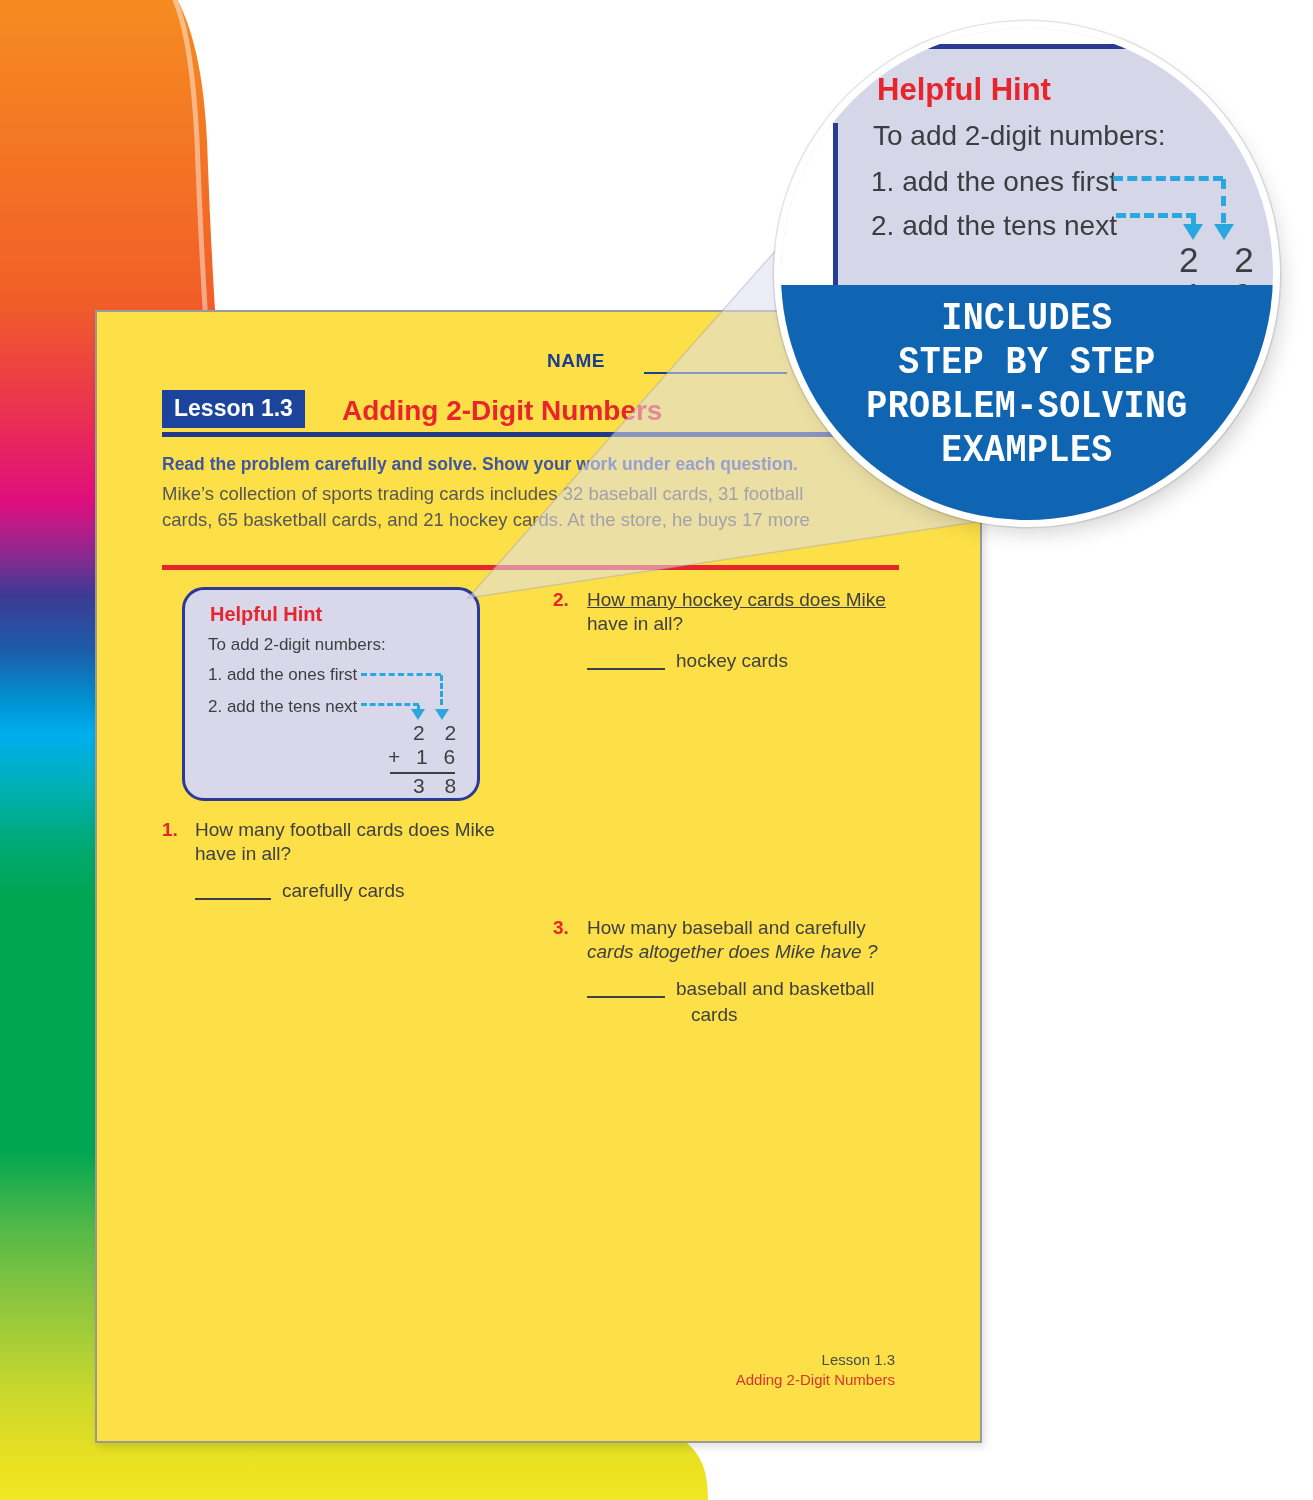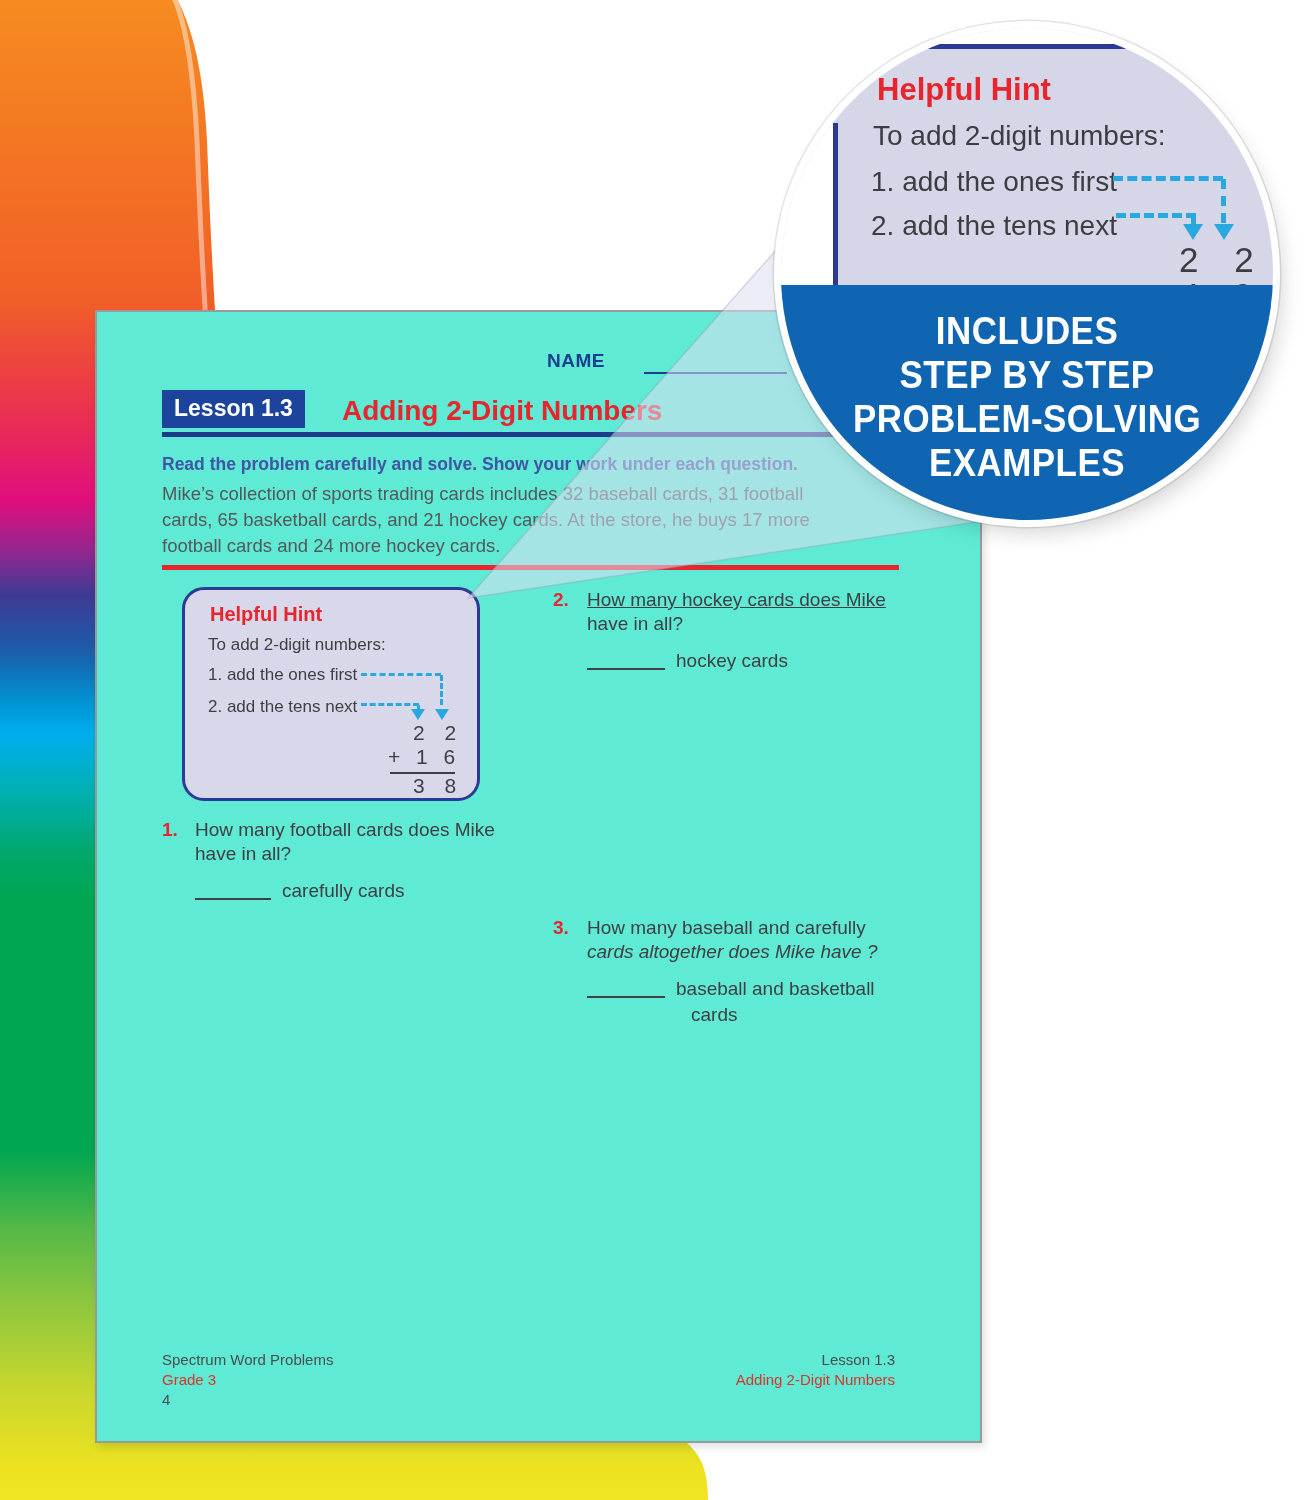--- a/index.html
+++ b/index.html
@@ -1,21 +1,21 @@
 <!DOCTYPE html>
 <html><head>
 <meta charset="utf-8">
 <style>
   html,body{margin:0;padding:0;background:#ffffff;}
   #canvas{position:relative;width:1313px;height:1500px;overflow:hidden;background:#fff;
           font-family:"Liberation Sans", sans-serif;}
   svg.layer{position:absolute;left:0;top:0;pointer-events:none;}
 
   
-  #page{position:absolute;left:95px;top:310px;width:887px;height:1133px;background:#5eead4;
+  #page{position:absolute;left:95px;top:310px;width:887px;height:1133px;background:#fde047;
         border:2px solid #9a9a9a;box-sizing:border-box;box-shadow:3px 4px 8px rgba(0,0,0,.12);z-index:2;}
   .abs{position:absolute;}
 
   .name-label{font-weight:bold;font-size:19px;color:#1c3e8e;letter-spacing:.5px;}
   .name-line{height:0;border-top:2px solid #1c3e8e;}
 
   .lesson-badge{background:#1c449c;color:#fff;font-weight:bold;font-size:23px;
                 padding:5px 12px 6px 12px;}
   .lesson-title{color:#e8242c;font-weight:bold;font-size:28px;}
   .rule-blue{height:5px;background:#21398b;}
@@ -103,21 +103,20 @@
 
     <div class="abs lesson-badge" style="left:65px;top:78px;">Lesson 1.3</div>
     <div class="abs lesson-title" style="left:245px;top:83px;">Adding 2-Digit Numbers</div>
     <div class="abs rule-blue" style="left:65px;top:120px;width:795px;"></div>
 
     <div class="abs instruction" style="left:65px;top:142px;">Read the problem carefully and solve. Show your work under each question.</div>
 
     <div class="abs problem" style="left:65px;top:172px;width:720px;">
       <p>Mike’s collection of sports trading cards includes 32 baseball cards, 31 football</p>
       <p>cards, 65 basketball cards, and 21 hockey cards. At the store, he buys 17 more</p>
-      <p>football cards and 24 more hockey cards.</p>
     </div>
 
     <div class="abs rule-red" style="left:65px;top:253px;width:737px;"></div>
 
     <div class="abs" id="hint-box">
       <div class="abs hint-title" style="left:25px;top:13px;">Helpful Hint</div>
       <div class="abs hint-text" style="left:23px;top:45px;">To add 2-digit numbers:</div>
       <div class="abs hint-text" style="left:23px;top:75px;">1. add the ones first</div>
       <div class="abs hint-text" style="left:23px;top:107px;">2. add the tens next</div>
 
@@ -152,25 +151,20 @@
 
     <div>
       <div class="abs q-num" style="left:456px;top:605px;">3.</div>
       <div class="abs q-text" style="left:490px;top:604px;">How many baseball and carefully</div>
       <div class="abs q-text" style="left:490px;top:628px;font-style:italic;">cards altogether does Mike have ?</div>
       <div class="abs answer-blank" style="left:490px;top:684px;width:78px;"></div>
       <div class="abs answer-label" style="left:579px;top:666px;">baseball and basketball</div>
       <div class="abs answer-label" style="left:594px;top:692px;">cards</div>
     </div>
 
-    <div class="abs footer-text" style="left:65px;top:1038px;">
-      <div>Spectrum Word Problems</div>
-      <div class="footer-red">Grade 3</div>
-      <div>4</div>
-    </div>
     <div class="abs footer-text" id="footer-right" style="right:85px;top:1038px;">
       <div>Lesson 1.3</div>
       <div class="footer-red">Adding 2-Digit Numbers</div>
     </div>
   </div>
 
   <svg class="layer" width="1313" height="1500" viewBox="0 0 1313 1500" style="z-index:3;">
     <path d="M 468 598 L 785 240 L 990 520 Z" fill="rgba(222,223,240,0.55)" stroke="rgba(150,150,175,0.35)" stroke-width="1.5"></path>
   </svg>
 
@@ -189,21 +183,21 @@
     <div class="abs mag-dash-v" style="left:440px;top:151px;height:44px;"></div>
     <div class="abs mag-dash-h" style="left:335px;top:185px;width:80px;"></div>
     <div class="abs mag-dash-v" style="left:410px;top:188px;height:8px;"></div>
     <div class="abs mag-arrow" style="left:402px;top:196px;"></div>
     <div class="abs mag-arrow" style="left:433px;top:196px;"></div>
 
     <div class="abs mag-digits" style="left:398px;top:212px;">2 2</div>
     <div class="abs mag-digits" style="left:352px;top:248px;letter-spacing:10px;">+ 1 6</div>
 
     <div id="badge-band">
-      <div style="padding-top:24px;">
+      <div style="padding-top:12px;font-family:Liberation Mono, monospace;">
         <div class="line">INCLUDES</div>
         <div class="line">STEP BY STEP</div>
         <div class="line">PROBLEM-SOLVING</div>
         <div class="line">EXAMPLES</div>
       </div>
     </div>
   </div>
 
 </div>
 

